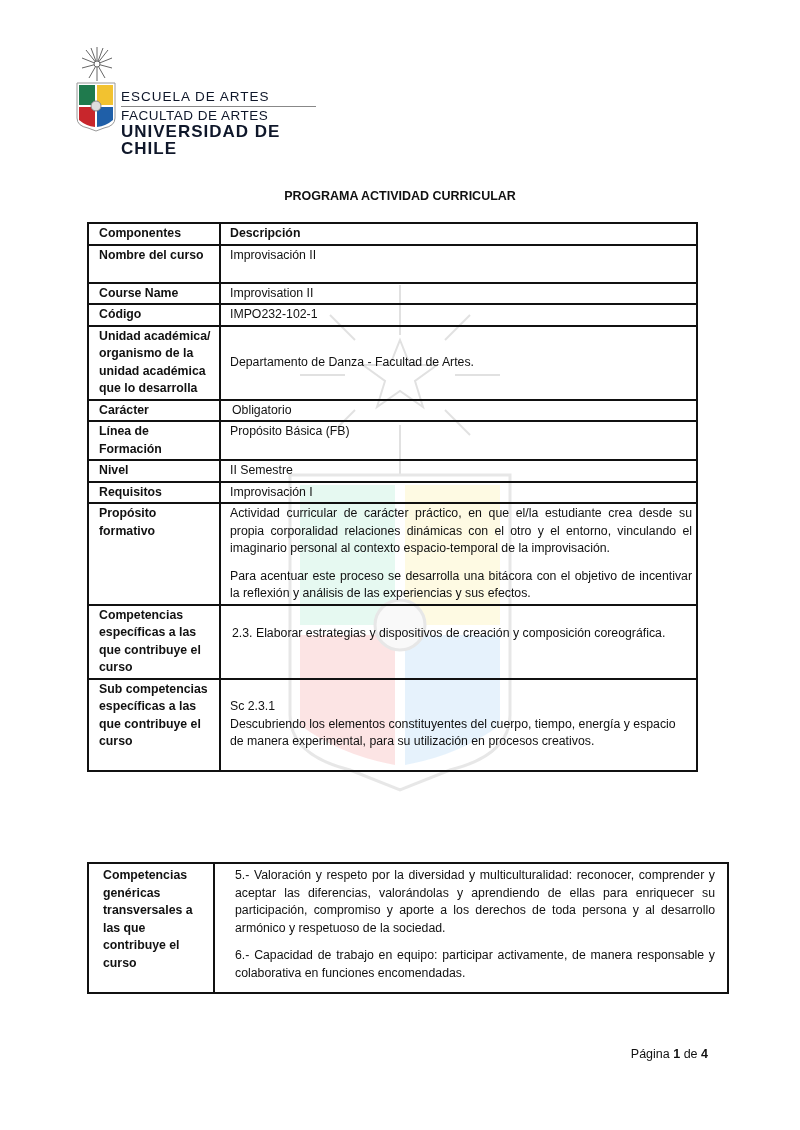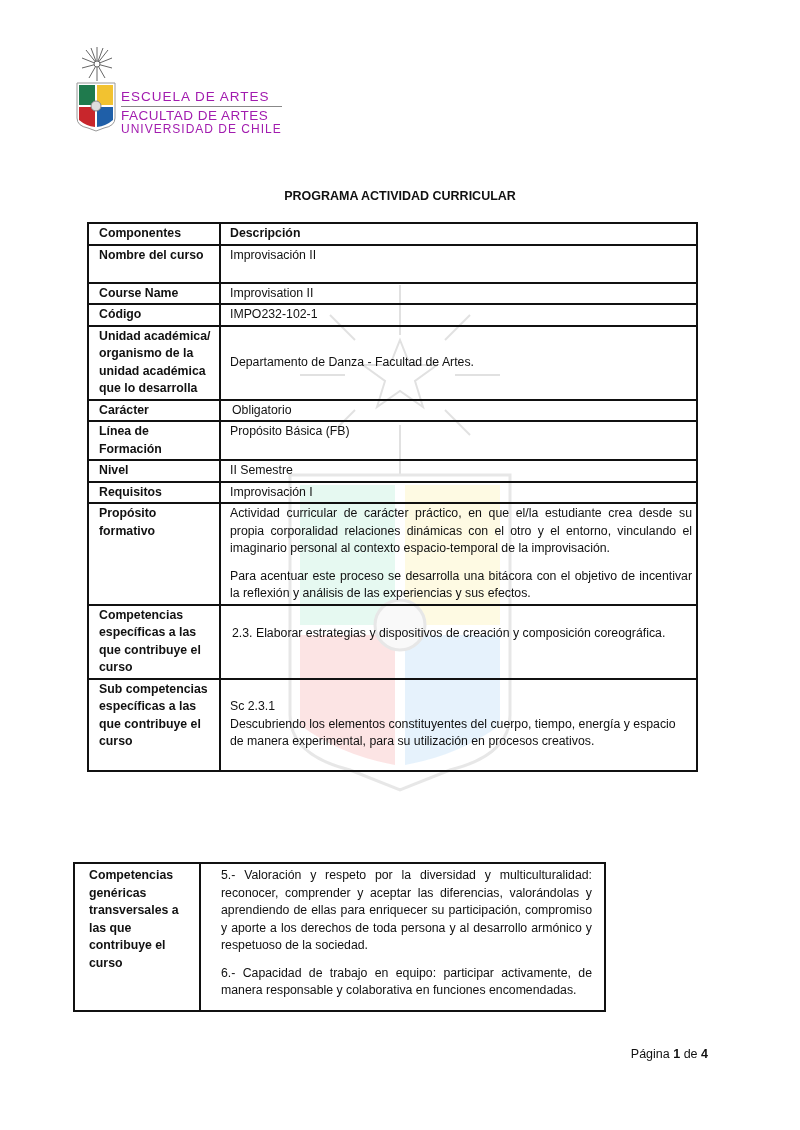--- a/index.html
+++ b/index.html
@@ -1,38 +1,38 @@
 <!DOCTYPE html>
 <html><head>
 <meta charset="utf-8">
 <style>
   html, body { margin: 0; padding: 0; background: #ffffff; }
   body { width: 800px; height: 1130px; position: relative; overflow: hidden;
          font-family: "Liberation Sans", sans-serif; color: #111; }
   .logo { position: absolute; left: 76px; top: 46px; width: 240px; height: 90px; }
   .logo .shield { position: absolute; left: 0; top: 36px; width: 40px; height: 50px; }
   .logo .sun { position: absolute; left: 5px; top: 0; width: 32px; height: 36px; }
-  .logo .text { position: absolute; left: 45px; top: 44px; color: #a21caf; line-height: 1; }
+  .logo .text { position: absolute; left: 45px; top: 44px; color: #0f172a; line-height: 1; }
   .logo .l1 { font-size: 13.5px; letter-spacing: 1px; padding-bottom: 2px; border-bottom: 1px solid #888; }
   .logo .l2 { font-size: 13.5px; letter-spacing: 0.5px; margin-top: 2px; }
-  .logo .l3 { font-size: 12px; letter-spacing: 1px; margin-top: 1px; }
+  .logo .l3 { font-size: 17px; letter-spacing: 1px; margin-top: 1px; font-weight: bold; }
 
   .watermark { position: absolute; left: 270px; top: 275px; width: 260px; height: 520px; opacity: 0.35; pointer-events: none; }
 
   .title { position: absolute; left: 0; width: 800px; top: 189px; text-align: center; font-weight: bold; font-size: 12.5px; }
 
   table.main { position: absolute; left: 87px; top: 222px; width: 611px; border-collapse: collapse; font-size: 12.3px; }
   table.main td { border: 2px solid #111; vertical-align: top; padding: 1px 4px 1px 12px; line-height: 17.5px; }
   table.main td.k { width: 116px; font-weight: bold; padding-left: 10px; }
   table.main td.v { padding-left: 9px; }
   .mid { vertical-align: middle !important; }
   .just { text-align: justify; }
   .gap { height: 10px; }
 
-  table.second { position: absolute; left: 73px; top: 862px; width: 533px; border-collapse: collapse; font-size: 12.3px; }
+  table.second { position: absolute; left: 87px; top: 862px; width: 642px; border-collapse: collapse; font-size: 12.3px; }
   table.second td { border: 2px solid #111; vertical-align: top; padding: 3px 12px 10px 14px; line-height: 17.5px; }
   table.second td.k { width: 98px; font-weight: bold; }
   table.second td.v { padding-left: 20px; }
 
   .footer { position: absolute; right: 92px; top: 1047px; font-size: 12.5px; }
   .footer b { font-weight: bold; }
 </style>
 </head>
 <body>
 

